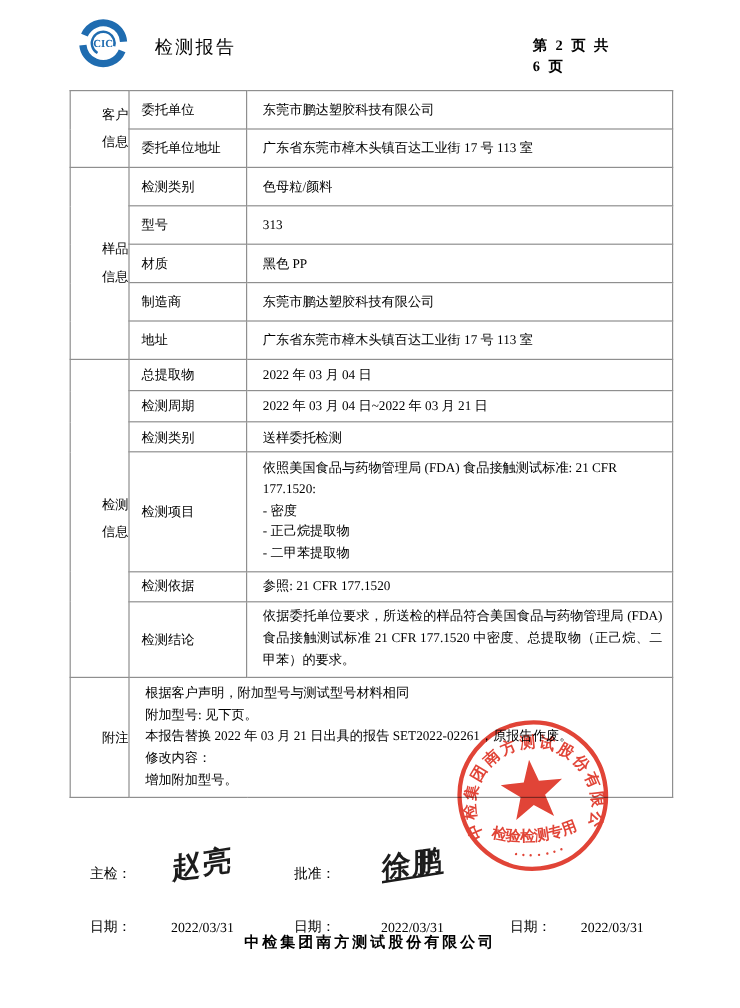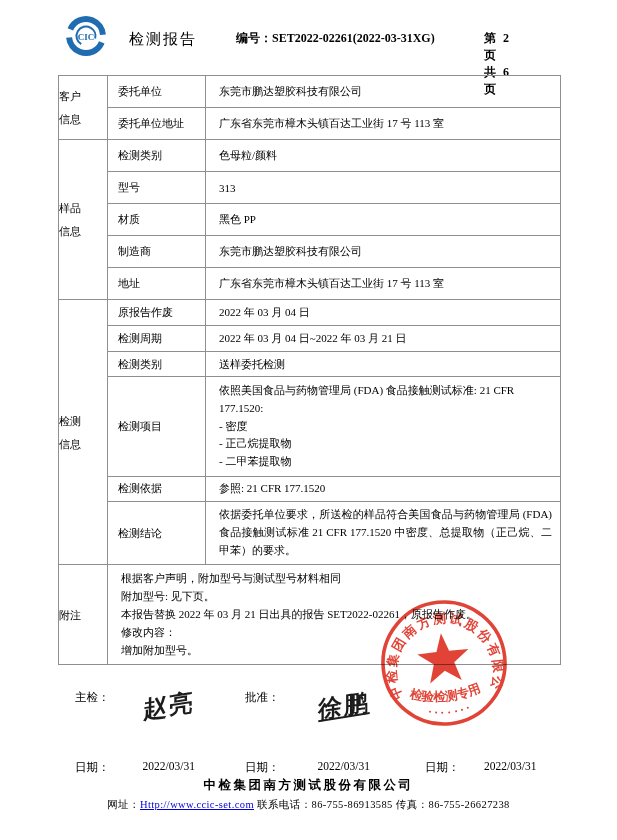--- a/index.html
+++ b/index.html
@@ -3,39 +3,39 @@
 <meta charset="utf-8">
 <style>
   *{margin:0;padding:0;box-sizing:border-box}
   html,body{width:617px;height:840px;background:#fff}
   body{font-family:"Liberation Serif","DejaVu Serif",serif;color:#000;position:relative;overflow:hidden}
 
   .header{position:absolute;left:0;top:0;width:516px;height:70px}
   .logo{position:absolute;left:61px;top:13px;width:50px;height:46px}
   .hdr-title{position:absolute;left:129px;top:30px;font-size:15px;font-weight:normal;letter-spacing:2px}
   .hdr-no{position:absolute;left:236px;top:30px;font-size:12px;font-weight:bold}
-  .hdr-page{position:absolute;left:484px;top:30px;font-size:12px;font-weight:bold;letter-spacing:2px}
+  .hdr-page{position:absolute;left:444px;top:30px;font-size:12px;font-weight:bold;letter-spacing:2px}
 
   table.rpt{position:absolute;left:58px;top:75px;width:503px;border-collapse:collapse;table-layout:fixed;font-size:11px}
   table.rpt td{border:1px solid #8f8f8f;vertical-align:middle}
-  td.gcell{text-align:left;padding:0}
+  td.gcell{text-align:right;padding:0}
   td.gcell div{line-height:16px}
   td.gcell div + div{margin-top:7px}
   td.lcell{padding:3px 4px 3px 10px}
   td.vcell{padding:3px 6px 3px 13px}
   tr.h32 td{height:32px}
   tr.h26 td{height:26px}
   tr.h25 td{height:25px}
   td.multiline{padding-top:5px;padding-bottom:5px;line-height:17.8px}
   td.concl{line-height:17.8px;text-align:justify;padding-top:4px;padding-bottom:5px;padding-right:8px}
   td.notes{line-height:17.8px;padding-top:5px;padding-bottom:5px}
 
   .signoff{position:absolute;left:58px;top:690px;width:503px;font-size:11.5px}
   .sig-grid{display:grid;grid-template-columns:170px 180px 153px}
-  .sig-cell{display:flex;align-items:flex-start;height:46px}
+  .sig-cell{display:flex;align-items:flex-end;height:46px}
   .sig-cell .role{padding-left:17px;white-space:nowrap}
   .sig-cell .slot{flex:1;text-align:center;position:relative}
   .dates .sig-cell{height:20px;margin-top:24px}
   .hw{display:inline-block;font-size:24px;font-weight:bold;color:#1c1c1c;transform:rotate(-9deg) skewX(-9deg);letter-spacing:2px}
   .hw3{text-decoration:underline;text-decoration-thickness:2px;text-underline-offset:2px;position:relative;z-index:7}
   .squiggle{display:inline-block;vertical-align:middle}
 
   .stamp{position:absolute;left:379px;top:598px;width:130px;height:130px;transform:rotate(-6deg);opacity:.88;mix-blend-mode:multiply;z-index:5}
 
   .footer{position:absolute;left:0;top:777px;width:617px;text-align:center}
@@ -48,21 +48,20 @@
 
 <div class="page">
 
   <div class="header">
     <svg class="logo" viewBox="0 0 50 46">
       <circle cx="25" cy="23" r="17" fill="none" stroke="#1f6cb0" stroke-width="6" stroke-dasharray="45 8.4" transform="rotate(22 25 23)"></circle>
       <circle cx="25" cy="23" r="9.5" fill="none" stroke="#1f6cb0" stroke-width="2" stroke-dasharray="42 18" transform="rotate(120 25 23)"></circle>
       <text x="25" y="26.5" text-anchor="middle" font-size="9" font-weight="bold" fill="#1f6cb0" font-family="Liberation Serif, serif">CIC</text>
     </svg>
     <div class="hdr-title">检测报告</div>
-    <div class="hdr-no"><span>编号：</span><span>SET2022-02261(2022-03-31XG)</span></div>
     <div class="hdr-page">第 2 页 共 6 页</div>
   </div>
 
   <table class="rpt">
     <colgroup>
         <col style="width:49px">
         <col style="width:98px">
         <col>
       </colgroup>
     <tbody>
@@ -103,21 +102,21 @@
       <tr class="h32">
         <td class="lcell">地址</td>
         <td class="vcell">广东省东莞市樟木头镇百达工业街 17 号 113 室</td>
       </tr>
 
       <tr class="h26">
         <td class="gcell" rowspan="6">
           <div>检测</div>
           <div>信息</div>
         </td>
-        <td class="lcell">原报告作废</td>
+        <td class="lcell">总提取物</td>
         <td class="vcell">2022 年 03 月 04 日</td>
       </tr>
       <tr class="h26">
         <td class="lcell">检测周期</td>
         <td class="vcell">2022 年 03 月 04 日~2022 年 03 月 21 日</td>
       </tr>
       <tr class="h25">
         <td class="lcell">检测类别</td>
         <td class="vcell">送样委托检测</td>
       </tr>
@@ -200,16 +199,15 @@
         <circle cx="58" cy="114.3" r="1"></circle>
       <circle cx="65" cy="114.7" r="1"></circle>
         <circle cx="72" cy="114.3" r="1"></circle>
         <circle cx="78" cy="113.4" r="1"></circle>
       <circle cx="84" cy="112" r="1"></circle>
     </g>
   </svg>
 
   <div class="footer">
     <div class="company">中检集团南方测试股份有限公司</div>
-    <div class="line"><span>网址：</span><a href="#">Http://www.ccic-set.com</a> <span>联系电话：</span><span>86-755-86913585</span> <span>传真：</span><span>86-755-26627238</span></div>
   </div>
 
 </div>
 
 </body></html>

